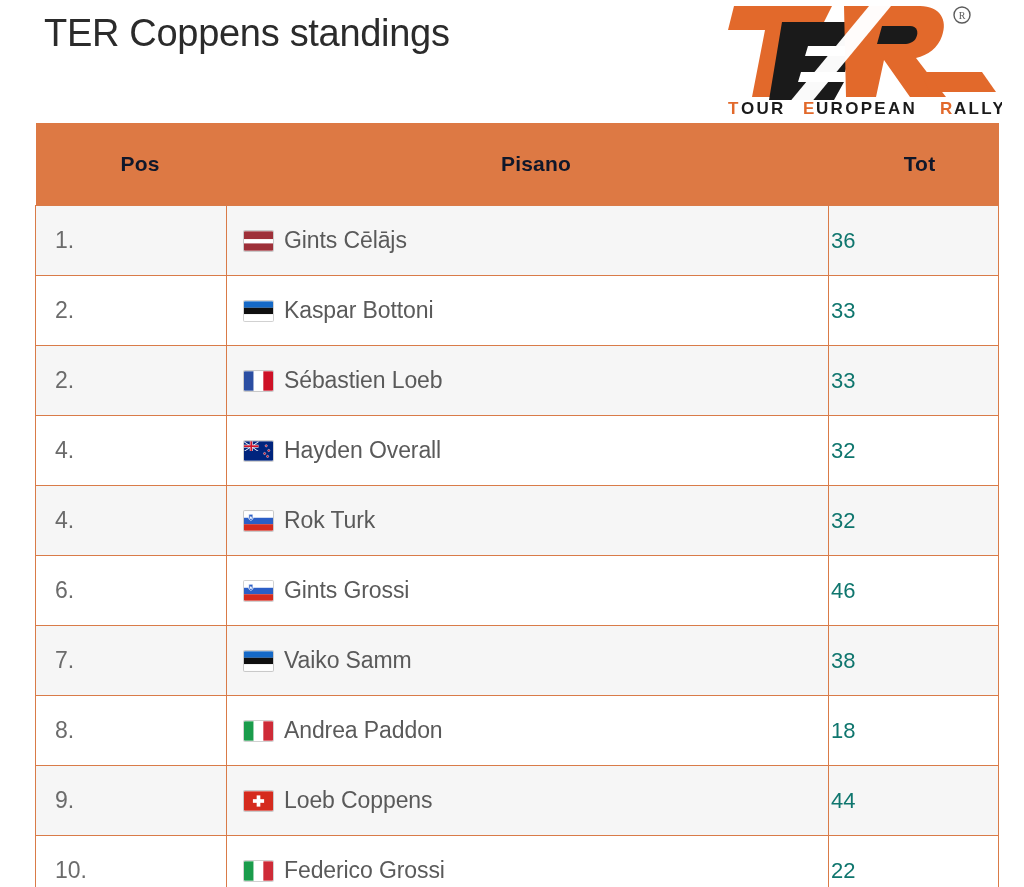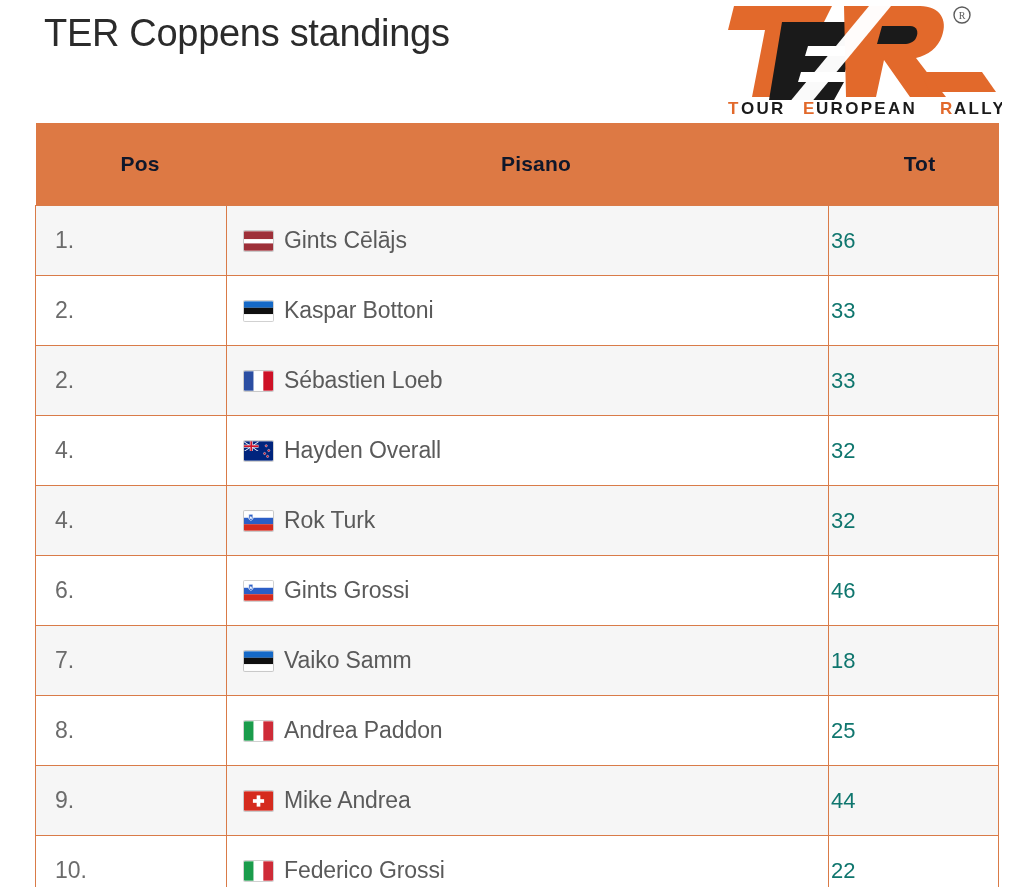--- a/index.html
+++ b/index.html
@@ -291,50 +291,50 @@
               <span class="flag">
                 <svg viewBox="0 0 30 20">
                   <rect width="30" height="6.67" fill="#1569C7"></rect>
                   <rect y="6.67" width="30" height="6.67" fill="#0f0f0f"></rect>
                   <rect y="13.34" width="30" height="6.66" fill="#ffffff"></rect>
                 </svg>
               </span>
               <span class="driver-name">Vaiko Samm</span>
             </div>
           </td>
-          <td class="tot">18</td>
+          <td class="tot">38</td>
         </tr>
         <tr class="plain">
           <td class="pos">8.</td>
           <td class="driver">
             <div class="driver-cell">
               <span class="flag">
                 <svg viewBox="0 0 30 20">
                   <rect width="10" height="20" fill="#1A9C4B"></rect>
                   <rect x="10" width="10" height="20" fill="#ffffff"></rect>
                   <rect x="20" width="10" height="20" fill="#CE2B37"></rect>
                 </svg>
               </span>
               <span class="driver-name">Andrea Paddon</span>
             </div>
           </td>
-          <td class="tot">25</td>
+          <td class="tot">18</td>
         </tr>
         <tr class="alt">
           <td class="pos">9.</td>
           <td class="driver">
             <div class="driver-cell">
               <span class="flag">
                 <svg viewBox="0 0 30 20">
                   <rect width="30" height="20" fill="#D52B1E"></rect>
                   <rect x="13.1" y="4.2" width="3.8" height="11.6" fill="#ffffff"></rect>
                   <rect x="9.2" y="8.1" width="11.6" height="3.8" fill="#ffffff"></rect>
                 </svg>
               </span>
-              <span class="driver-name">Mike Andrea</span>
+              <span class="driver-name">Loeb Coppens</span>
             </div>
           </td>
           <td class="tot">44</td>
         </tr>
         <tr class="plain">
           <td class="pos">10.</td>
           <td class="driver">
             <div class="driver-cell">
               <span class="flag">
                 <svg viewBox="0 0 30 20">

